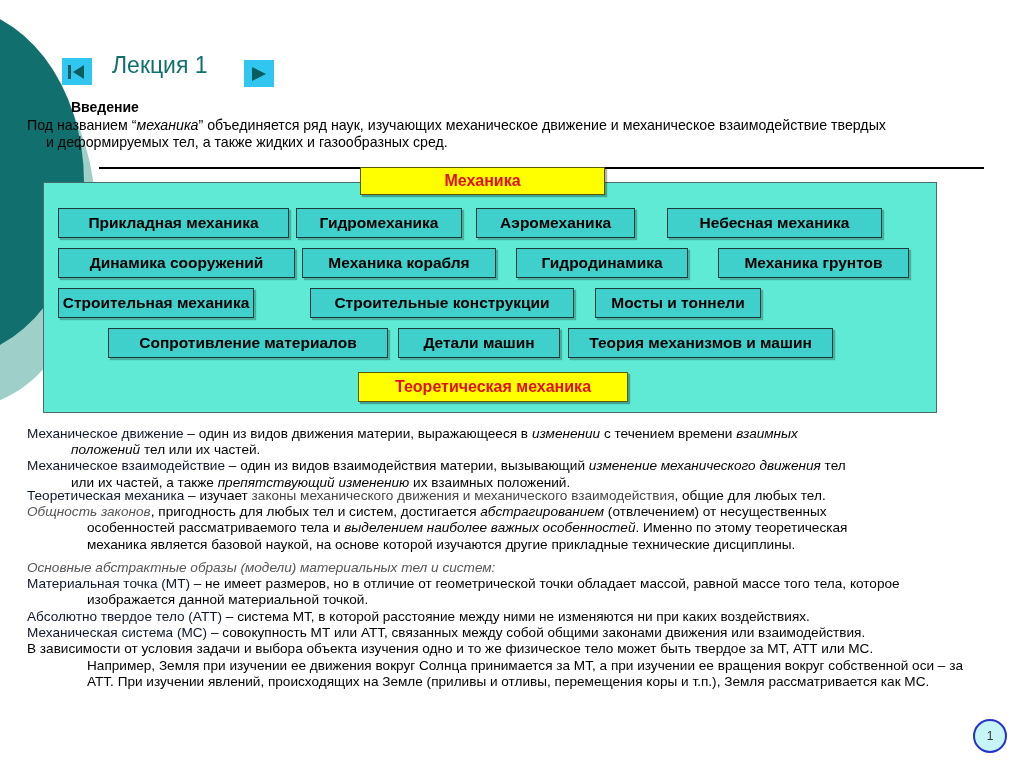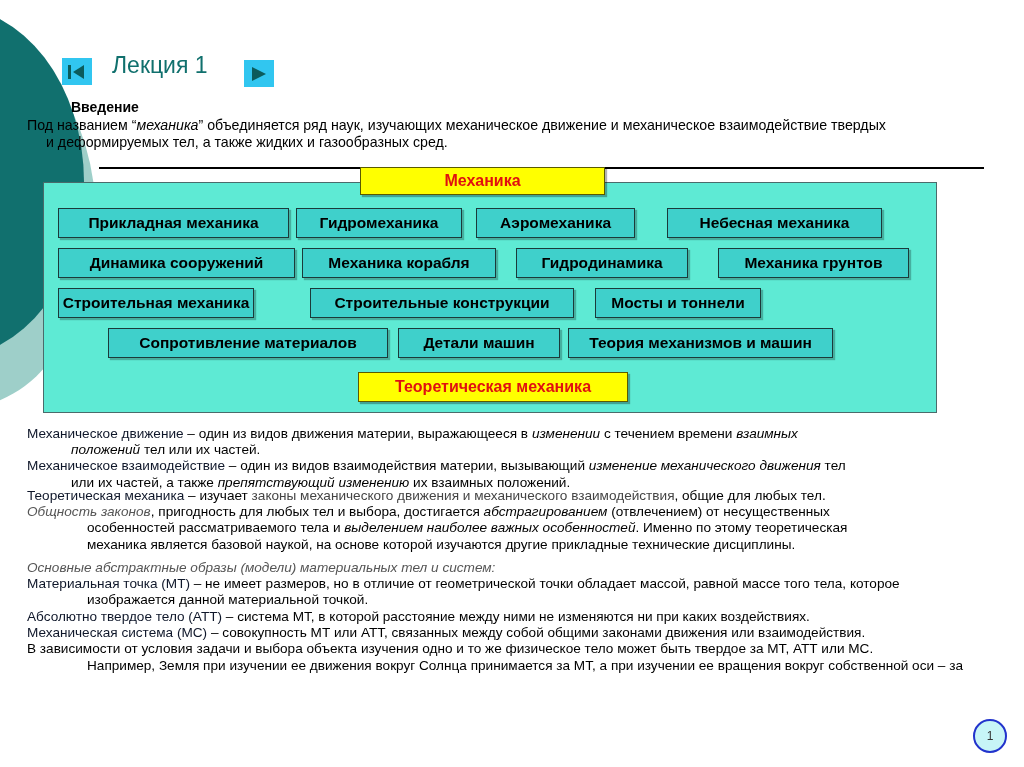--- a/index.html
+++ b/index.html
@@ -253,36 +253,37 @@
 
   <div class="prose block-a">
     <p class="hang"><span class="term">Механическое движение</span><span> – один из видов движения материи, выражающееся в </span><span class="it">изменении</span><span> с течением времени </span><span class="it">взаимных</span></p>
     <p class="hang2"><span class="it">положений</span><span> тел или их частей.</span></p>
     <p class="hang"><span class="term">Механическое взаимодействие</span><span> – один из видов взаимодействия материи, вызывающий </span><span class="it">изменение механического движения</span><span> тел</span></p>
     <p class="hang2"><span>или их частей, а также </span><span class="it">препятствующий изменению</span><span> их взаимных положений.</span></p>
   </div>
 
   <div class="prose block-b">
     <p class="hang"><span class="term">Теоретическая механика</span><span> – изучает </span><span class="gray">законы механического движения и механического взаимодействия</span><span>, общие для любых тел.</span></p>
-    <p class="hang"><span class="gray-it">Общность законов</span><span>, пригодность для любых тел и выбора, достигается </span><span class="it">абстрагированием</span><span> (отвлечением) от несущественных</span></p>
+    <p class="hang"><span class="gray-it">Общность законов</span><span>, пригодность для любых тел и систем, достигается </span><span class="it">абстрагированием</span><span> (отвлечением) от несущественных</span></p>
     <p class="hang3"><span>особенностей рассматриваемого тела и </span><span class="it">выделением наиболее важных особенностей</span><span>. Именно по этому теоретическая</span></p>
     <p class="hang3">механика является базовой наукой, на основе которой изучаются другие прикладные технические дисциплины.</p>
   </div>
 
   <div class="prose block-c">
     <p class="hang gray-it">Основные абстрактные образы (модели) материальных тел и систем:</p>
     <p class="hang"><span class="term">Материальная точка (МТ)</span><span> – не имеет размеров, но в отличие от геометрической точки обладает массой, равной массе того тела, которое</span></p>
     <p class="hang3">изображается данной материальной точкой.</p>
   </div>
 
   <div class="prose block-d">
     <p class="hang"><span class="term">Абсолютно твердое тело (АТТ)</span><span> – система МТ, в которой расстояние между ними не изменяются ни при каких воздействиях.</span></p>
     <p class="hang"><span class="term">Механическая система (МС)</span><span> – совокупность МТ или АТТ, связанных между собой общими законами движения или взаимодействия.</span></p>
     <p class="hang">В зависимости от условия задачи и выбора объекта изучения одно и то же физическое тело может быть твердое за МТ, АТТ или МС.</p>
   </div>
 
   <div class="prose block-e">
     <p class="hang3">Например, Земля при изучении ее движения вокруг Солнца принимается за МТ, а при изучении ее вращения вокруг собственной оси – за</p>
+    <p class="hang3">АТТ. При изучении явлений, происходящих на Земле (приливы и отливы, перемещения коры и т.п.), Земля рассматривается как МС.</p>
   </div>
 
   <div class="page-num">1</div>
 
 </div>
 
 </body></html>

